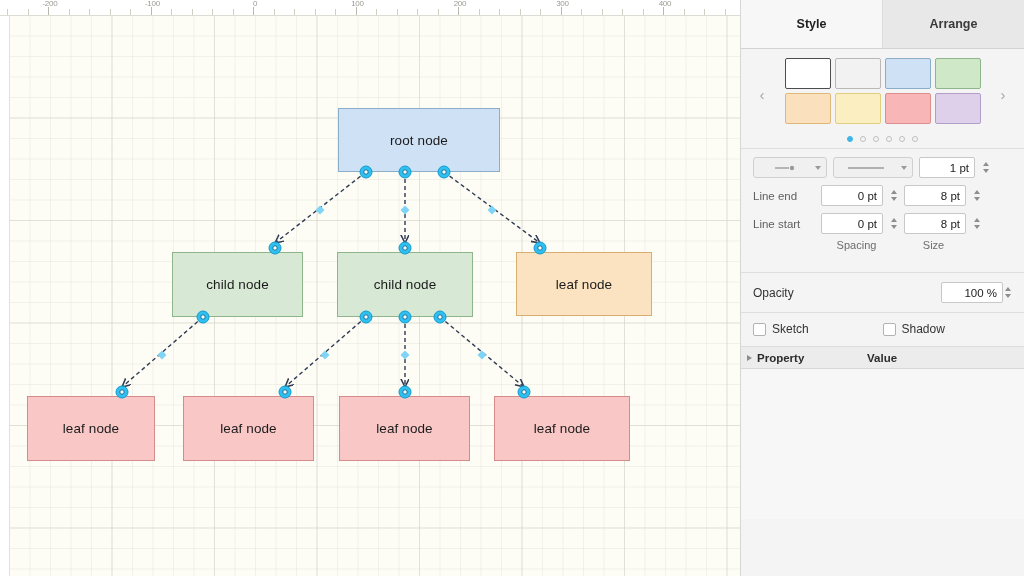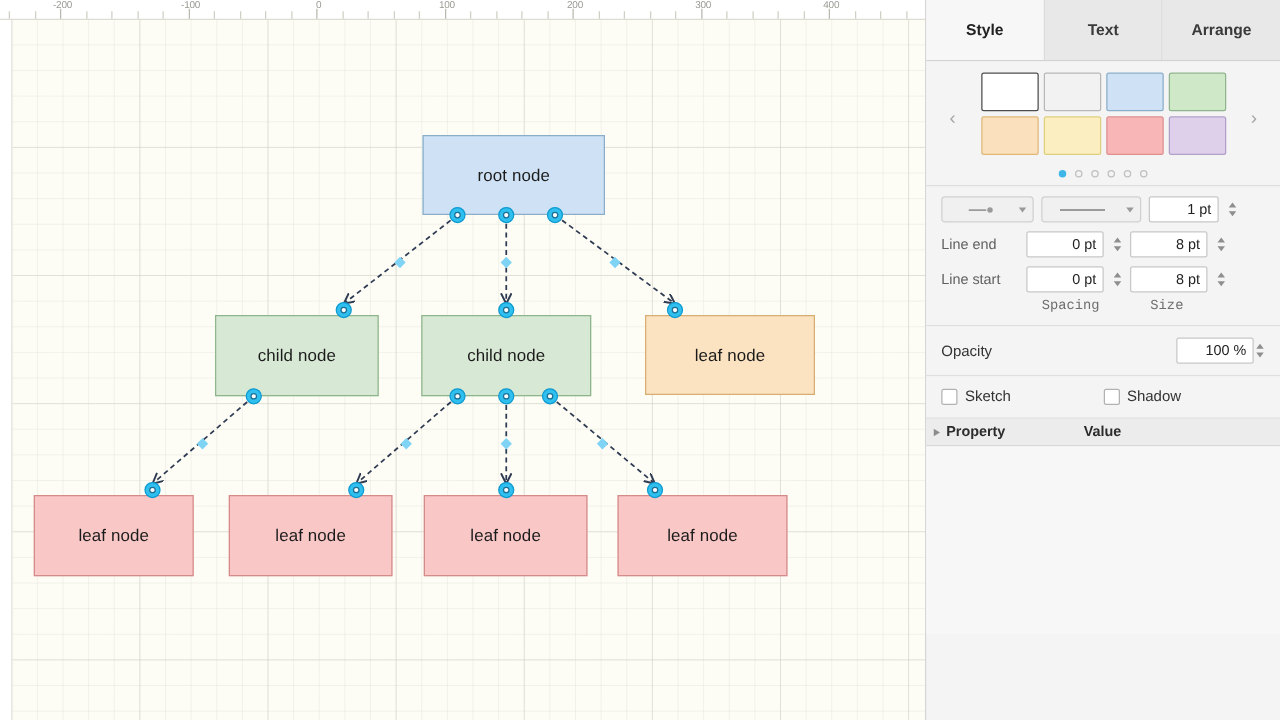--- a/index.html
+++ b/index.html
@@ -191,21 +191,21 @@
     padding: 8px 12px 9px 12px;
     border-bottom: 1px solid #dedede;
     background: #f4f4f4;
   }
   .row {
     display: flex;
     align-items: center;
     gap: 6px;
     margin-bottom: 7px;
   }
-  .row:last-child { margin-bottom: 0; font-family: Liberation Mono, monospace; }
+  .row:last-child { margin-bottom: 12px; }
 
   .chk {
     width: 13px; height: 13px;
     border-radius: 2px;
     border: 1px solid #b2b2b2;
     background: #fff;
     box-sizing: border-box;
     display: inline-flex;
     align-items: center;
     justify-content: center;
@@ -460,21 +460,21 @@
           <circle cx="405" cy="392" r="2.2" fill="#ffffff" stroke="#1b6f95" stroke-width="1"></circle>
           <rect x="478.8" y="351.8" width="6.4" height="6.4" transform="rotate(45 482 355)" fill="#7fd4f5"></rect>
           <circle cx="440" cy="317" r="6" fill="#2fc0f0" stroke="#0f9ad0" stroke-width="1"></circle>
           <circle cx="440" cy="317" r="2.2" fill="#ffffff" stroke="#1b6f95" stroke-width="1"></circle>
           <circle cx="524" cy="392" r="6" fill="#2fc0f0" stroke="#0f9ad0" stroke-width="1"></circle>
           <circle cx="524" cy="392" r="2.2" fill="#ffffff" stroke="#1b6f95" stroke-width="1"></circle>
         </g>
     </svg>
 
     <div id="nodes-layer">
-        <div class="node root" style="left: 338px; top: 108px; width: 146px; height: 64px;">
+        <div class="node root" style="left: 338px; top: 108px; width: 162px; height: 64px;">
           <span>root node</span>
         </div>
         <div class="node child" style="left: 172px; top: 252px; width: 131px; height: 65px;">
           <span>child node</span>
         </div>
         <div class="node child" style="left: 337px; top: 252px; width: 136px; height: 65px;">
           <span>child node</span>
         </div>
         <div class="node leaf-orange" style="left: 516px; top: 252px; width: 136px; height: 64px;">
           <span>leaf node</span>
@@ -492,21 +492,20 @@
           <span>leaf node</span>
         </div>
       </div>
 
   </div>
 
   <div id="panel">
 
     <div id="tabs">
       <div class="tab active">Style</div>
-      <div class="tab">Text</div>
       <div class="tab">Arrange</div>
     </div>
 
     <div id="swatch-section">
       <div class="carousel-arrow" id="arrow-left">‹</div>
       <div class="carousel-arrow" id="arrow-right">›</div>
       <div id="swatch-grid">
           <div class="swatch" style="background: rgb(255, 255, 255); border: 1px solid rgb(77, 77, 77);"></div>
           <div class="swatch" style="background: rgb(242, 242, 242); border: 1px solid rgb(184, 184, 184);"></div>
           <div class="swatch" style="background: rgb(207, 226, 245); border: 1px solid rgb(138, 173, 201);"></div>

